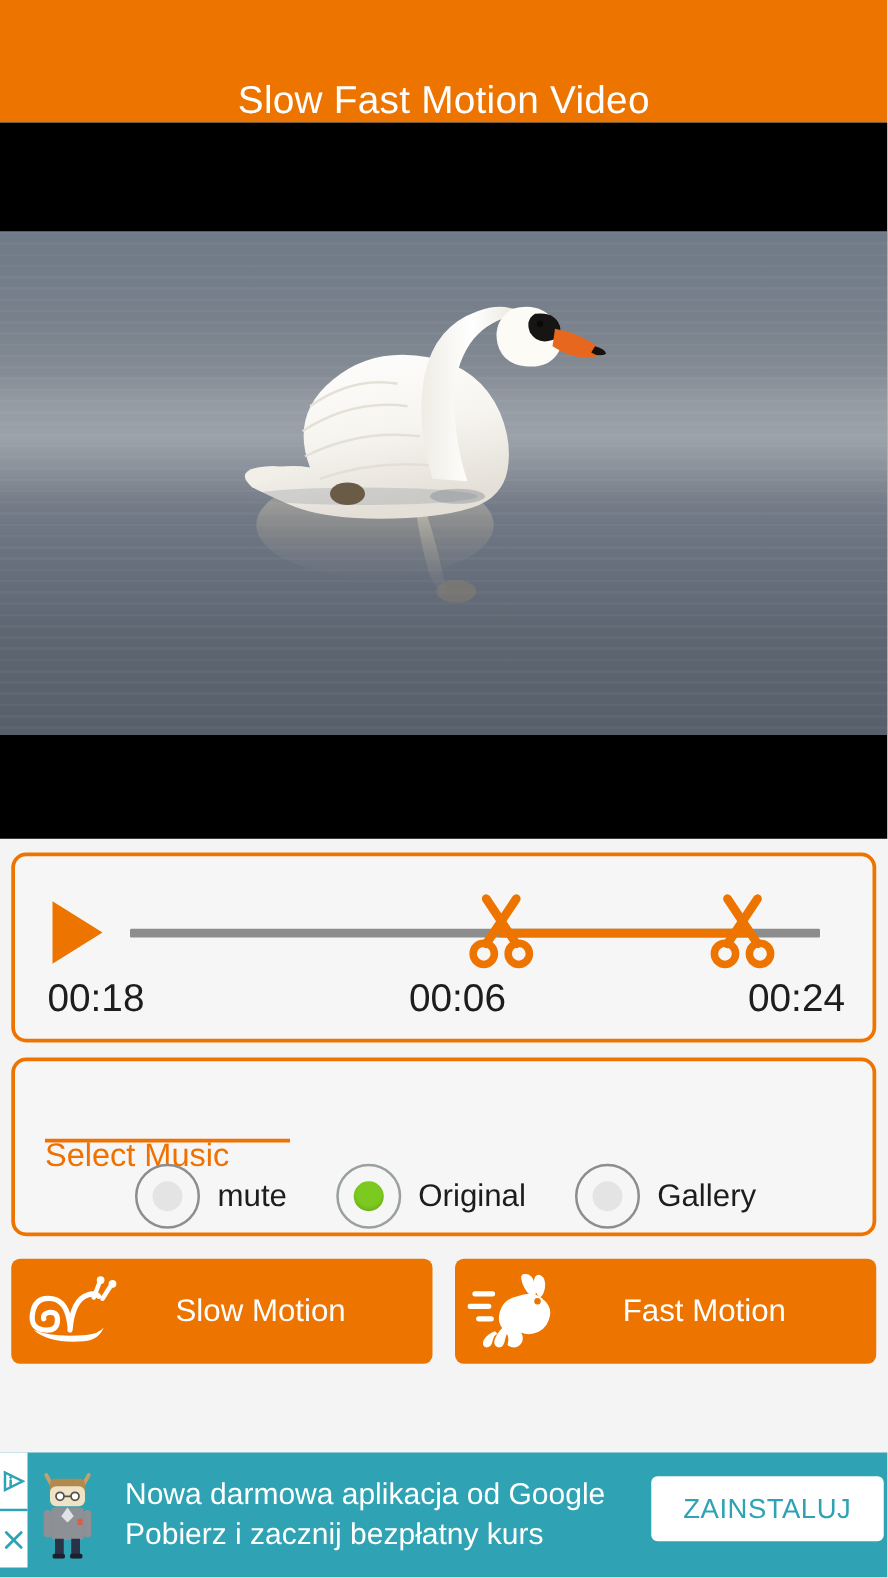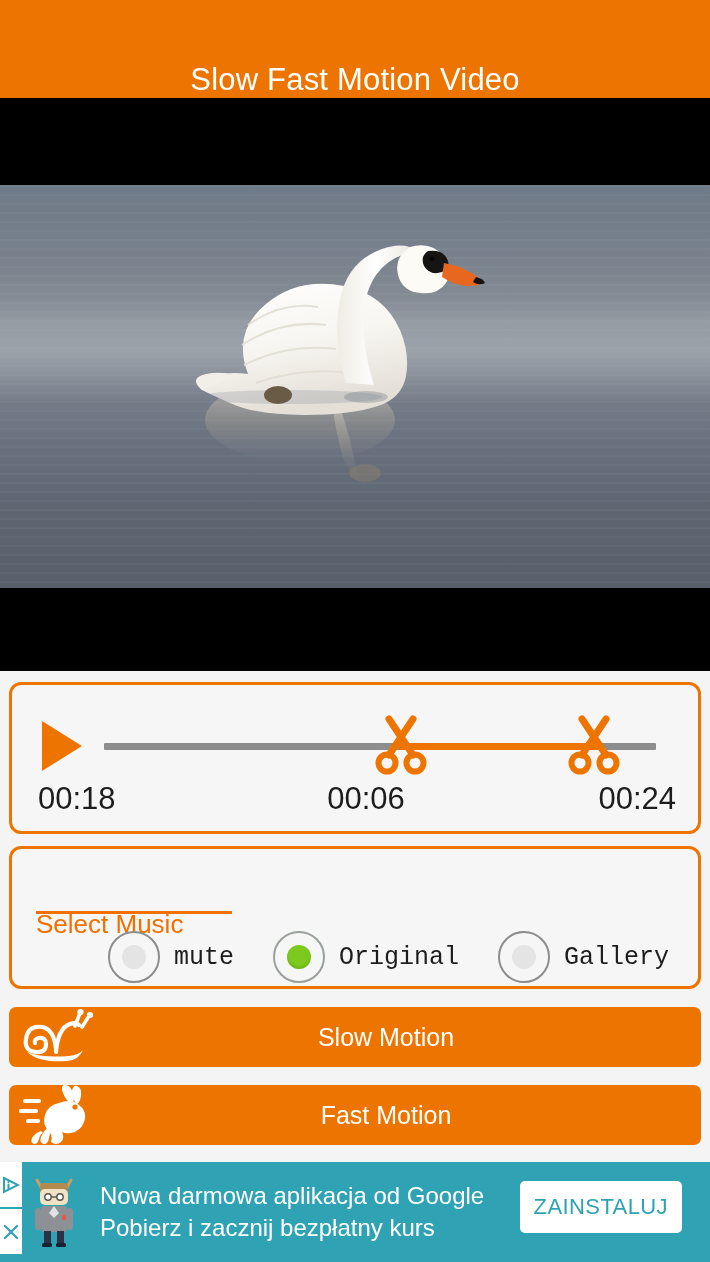--- a/index.html
+++ b/index.html
@@ -121,40 +121,39 @@
     margin-top: 40px;
   }
   .music-underline {
     position: absolute; left: 24px; top: 62px;
     width: 196px; height: 3px; background: #f07000;
   }
   .radio-row {
     position: absolute; left: 0; right: 0; top: 82px;
     display: flex; align-items: center;
     padding-left: 96px;
-    font-family: Liberation Mono, monospace;
   }
   .radio-item { display: flex; align-items: center; cursor: pointer; }
   .radio-item + .radio-item { margin-left: 39px; }
   .radio {
     width: 52px; height: 52px; border-radius: 50%;
     border: 2px solid #8d8d8d;
     background: #f6f6f6;
     display: flex; align-items: center; justify-content: center;
     flex: 0 0 auto;
   }
   .radio .dot { width: 24px; height: 24px; border-radius: 50%; background: #e4e4e4; }
   .radio.checked { border-color: #9aa09a; }
   .radio.checked .dot { background: #7cc91f; box-shadow: inset 0 -2px 3px rgba(0,0,0,.12); }
   .radio-label { font-size: 25px; color: #1d1d1d; margin-left: 14px; }
 
   
   .motion-row {
     margin: 18px 9px 0 9px;
-    display: flex; gap: 18px; flex-direction: column;
+    display: flex; gap: 18px;
   }
   .motion-btn {
     flex: 1; height: 84px;
     background: #ee7400;
     border-radius: 7px;
     display: flex; align-items: center;
     cursor: pointer;
     position: relative;
   }
   .motion-icon { width: 78px; height: 60px; margin-left: 10px; flex: 0 0 auto; }
@@ -182,25 +181,25 @@
     background: #fff;
     display: flex; align-items: center; justify-content: center;
   }
   .ad-choices-icon { border-bottom: 2px solid #2fa3b3; }
   .ad-choices-icon svg, .ad-close svg { display: block; }
   .ad-avatar { width: 48px; height: 70px; margin-left: 30px; flex: 0 0 auto; }
   .ad-avatar svg { display: block; width: 100%; height: 100%; }
   .ad-text { margin-left: 22px; color: #fff; line-height: 1.32; }
   .ad-line { font-size: 24px; }
   .ad-cta {
-    position: absolute; right: 28px; top: 19px;
+    position: absolute; right: 3px; top: 19px;
     background: #fff; color: #2fa3b3;
     border-radius: 5px;
     font-size: 22px;
-    padding: 13px 14px;
+    padding: 13px 26px;
     letter-spacing: .4px;
     cursor: pointer;
   }
 </style>
 </head>
 <body>
 
 <div class="app">
 
   <div class="appbar">

